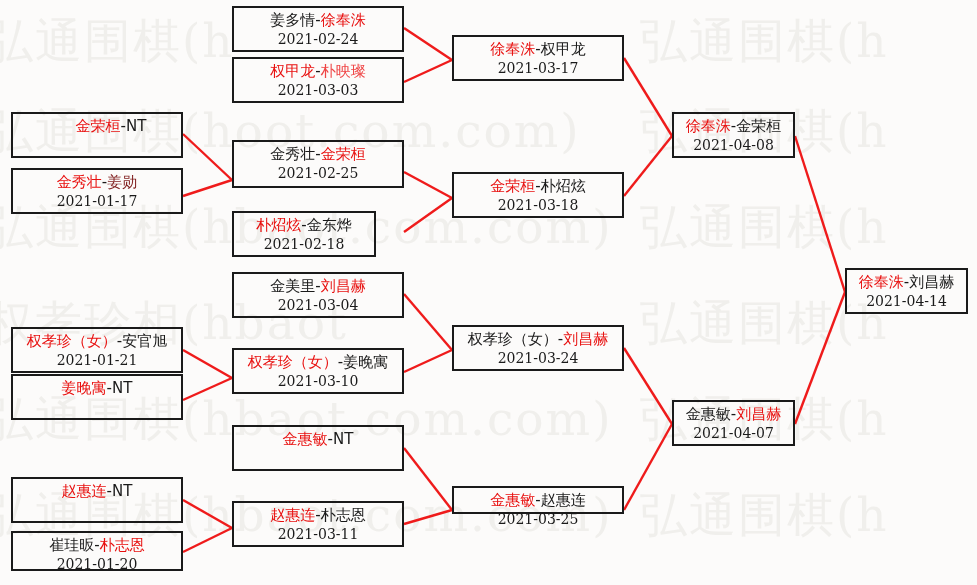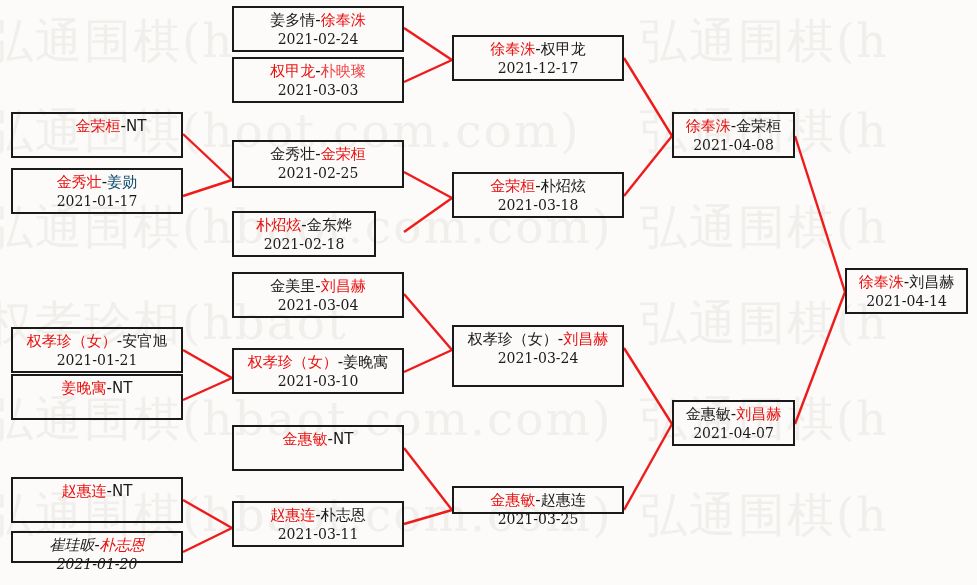--- a/index.html
+++ b/index.html
@@ -112,34 +112,34 @@
       <path d="M624,510 L672,424" stroke="#ef1b1b" stroke-width="2.4" fill="none"></path>
       <path d="M795,136 L845,292" stroke="#ef1b1b" stroke-width="2.4" fill="none"></path>
       <path d="M795,424 L845,292" stroke="#ef1b1b" stroke-width="2.4" fill="none"></path>
     </svg>
 
   <div id="boxes-layer">
       <div class="match-box" style="left: 11px; top: 112px; width: 172px; height: 46px; border-color: rgb(26, 26, 26); padding-left: 28px;">
         <div class="match-players"><span class="p-win" style="color: rgb(232, 16, 15);">金荣桓</span><span class="p-sep">-</span><span class="p-lose" style="color: rgb(26, 26, 26);">NT</span></div>
       </div>
       <div class="match-box" style="left: 11px; top: 168px; width: 172px; height: 46px; border-color: rgb(26, 26, 26);">
-        <div class="match-players"><span class="p-win" style="color: rgb(232, 16, 15);">金秀壮</span><span class="p-sep">-</span><span class="p-lose" style="color: #0c4a6e;">姜勋</span></div>
+        <div class="match-players"><span class="p-win" style="color: rgb(232, 16, 15);">金秀壮</span><span class="p-sep">-</span><span class="p-lose" style="color: #7f1d1d;">姜勋</span></div>
         <div class="match-date">2021-01-17</div>
       </div>
       <div class="match-box" style="left: 11px; top: 327px; width: 172px; height: 46px; border-color: rgb(26, 26, 26);">
         <div class="match-players"><span class="p-win" style="color: rgb(232, 16, 15);">权孝珍（女）</span><span class="p-sep">-</span><span class="p-lose" style="color: rgb(26, 26, 26);">安官旭</span></div>
         <div class="match-date">2021-01-21</div>
       </div>
       <div class="match-box" style="left: 11px; top: 477px; width: 172px; height: 46px; border-color: rgb(26, 26, 26);">
         <div class="match-players"><span class="p-win" style="color: rgb(232, 16, 15);">赵惠连</span><span class="p-sep">-</span><span class="p-lose" style="color: rgb(26, 26, 26);">NT</span></div>
       </div>
       <div class="match-box" style="left: 11px; top: 374px; width: 172px; height: 46px; border-color: rgb(26, 26, 26);">
         <div class="match-players"><span class="p-win" style="color: rgb(232, 16, 15);">姜晚寓</span><span class="p-sep">-</span><span class="p-lose" style="color: rgb(26, 26, 26);">NT</span></div>
       </div>
-      <div class="match-box" style="left: 11px; top: 531px; width: 172px; height: 32px; border-color: rgb(26, 26, 26); font-style: italic;">
+      <div class="match-box" style="left: 11px; top: 531px; width: 172px; height: 40px; border-color: rgb(26, 26, 26);">
         <div class="match-players"><span class="p-lose" style="color: rgb(26, 26, 26);">崔珪昄</span><span class="p-sep">-</span><span class="p-win" style="color: rgb(232, 16, 15);">朴志恩</span></div>
         <div class="match-date">2021-01-20</div>
       </div>
       <div class="match-box" style="left: 232px; top: 6px; width: 172px; height: 46px; border-color: rgb(26, 26, 26);">
         <div class="match-players"><span class="p-lose" style="color: rgb(26, 26, 26);">姜多情</span><span class="p-sep">-</span><span class="p-win" style="color: rgb(232, 16, 15);">徐奉洙</span></div>
         <div class="match-date">2021-02-24</div>
       </div>
       <div class="match-box" style="left: 232px; top: 57px; width: 172px; height: 46px; border-color: rgb(26, 26, 26);">
         <div class="match-players"><span class="p-win" style="color: rgb(232, 16, 15);">权甲龙</span><span class="p-sep">-</span><span class="p-lose" style="color: #ef4444;">朴映璨</span></div>
         <div class="match-date">2021-03-03</div>
@@ -162,27 +162,27 @@
       </div>
       <div class="match-box" style="left: 232px; top: 425px; width: 172px; height: 46px; border-color: rgb(26, 26, 26);">
         <div class="match-players"><span class="p-win" style="color: rgb(232, 16, 15);">金惠敏</span><span class="p-sep">-</span><span class="p-lose" style="color: rgb(26, 26, 26);">NT</span></div>
       </div>
       <div class="match-box" style="left: 232px; top: 501px; width: 172px; height: 46px; border-color: rgb(26, 26, 26);">
         <div class="match-players"><span class="p-win" style="color: rgb(232, 16, 15);">赵惠连</span><span class="p-sep">-</span><span class="p-lose" style="color: rgb(26, 26, 26);">朴志恩</span></div>
         <div class="match-date">2021-03-11</div>
       </div>
       <div class="match-box" style="left: 452px; top: 35px; width: 172px; height: 46px; border-color: rgb(26, 26, 26);">
         <div class="match-players"><span class="p-win" style="color: rgb(232, 16, 15);">徐奉洙</span><span class="p-sep">-</span><span class="p-lose" style="color: rgb(26, 26, 26);">权甲龙</span></div>
-        <div class="match-date">2021-12-17</div>
+        <div class="match-date">2021-03-17</div>
       </div>
       <div class="match-box" style="left: 452px; top: 172px; width: 172px; height: 46px; border-color: rgb(26, 26, 26);">
         <div class="match-players"><span class="p-win" style="color: rgb(232, 16, 15);">金荣桓</span><span class="p-sep">-</span><span class="p-lose" style="color: rgb(26, 26, 26);">朴炤炫</span></div>
         <div class="match-date">2021-03-18</div>
       </div>
-      <div class="match-box" style="left: 452px; top: 325px; width: 172px; height: 62px; border-color: rgb(26, 26, 26);">
+      <div class="match-box" style="left: 452px; top: 325px; width: 172px; height: 46px; border-color: rgb(26, 26, 26);">
         <div class="match-players"><span class="p-lose" style="color: rgb(26, 26, 26);">权孝珍（女）</span><span class="p-sep">-</span><span class="p-win" style="color: rgb(232, 16, 15);">刘昌赫</span></div>
         <div class="match-date">2021-03-24</div>
       </div>
       <div class="match-box" style="left: 452px; top: 486px; width: 172px; height: 28px; border-color: rgb(26, 26, 26);">
         <div class="match-players"><span class="p-win" style="color: rgb(232, 16, 15);">金惠敏</span><span class="p-sep">-</span><span class="p-lose" style="color: rgb(26, 26, 26);">赵惠连</span></div>
         <div class="match-date">2021-03-25</div>
       </div>
       <div class="match-box" style="left: 672px; top: 112px; width: 123px; height: 46px; border-color: rgb(26, 26, 26);">
         <div class="match-players"><span class="p-win" style="color: rgb(232, 16, 15);">徐奉洙</span><span class="p-sep">-</span><span class="p-lose" style="color: rgb(26, 26, 26);">金荣桓</span></div>
         <div class="match-date">2021-04-08</div>

